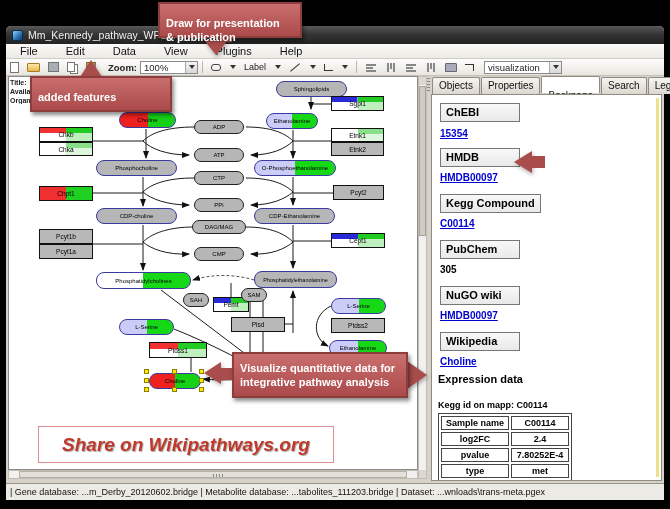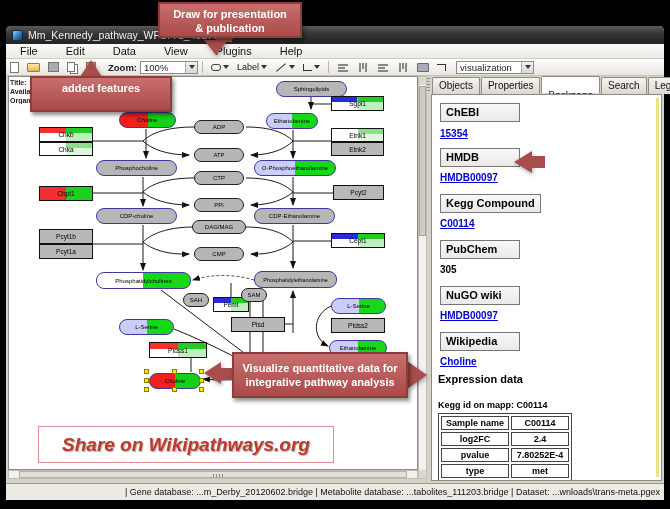--- a/index.html
+++ b/index.html
@@ -37,21 +37,21 @@
   .i-elbow { width:9px; height:7px; border-left:1px solid #333; border-bottom:1px solid #333; }
   .i-bars { width:12px; height:11px; background:
       linear-gradient(#888,#888) 1px 2px/10px 2px no-repeat,
       linear-gradient(#888,#888) 1px 5px/7px 2px no-repeat,
       linear-gradient(#888,#888) 1px 8px/10px 2px no-repeat; }
   .i-vbars { width:12px; height:11px; background:
       linear-gradient(#888,#888) 2px 1px/2px 9px no-repeat,
       linear-gradient(#888,#888) 5px 1px/2px 6px no-repeat,
       linear-gradient(#888,#888) 8px 1px/2px 9px no-repeat; }
   .i-print { width:12px; height:9px; background:#aab; border:1px solid #667; border-radius:1px 1px 0 0; }
-  .lbl-btn { font-size:9px; display:flex; align-items:center; gap:2px; }
+  .lbl-btn { font-size:9px; display:flex; align-items:center; gap:9px; }
 
   
   #main { position:absolute; left:0; top:50px; width:658px; height:407px; background:#d6d2ca; }
   #canvas { position:absolute; left:2px; top:0; width:410px; height:394px; background:#fff; border:1px solid #8a8a8a; overflow:hidden; }
   #canvas svg { position:absolute; left:0; top:0; }
   .margin-lbl { position:absolute; left:1px; font-size:7px; font-weight:bold; color:#222; white-space:nowrap; width:30px; overflow:hidden; }
 
   
   .pill, .grect { position:absolute; display:flex; align-items:center; justify-content:center;
     font-size:6px; color:#000; white-space:nowrap; overflow:hidden; z-index:3; }
@@ -100,25 +100,25 @@
     background:linear-gradient(#f8f8f8,#e9e9e9); border:1px solid #777; font-size:11px; font-weight:bold; color:#000; }
   .bp-link { position:absolute; left:8px; font-size:10px; font-weight:bold; color:#0000d0; text-decoration:underline; }
   .bp-val { position:absolute; left:8px; font-size:10px; font-weight:bold; color:#000; }
   .bp-title { position:absolute; left:6px; font-size:11px; font-weight:bold; color:#000; }
   .bp-mapp { position:absolute; left:6px; font-size:9px; font-weight:bold; color:#000; }
   #expr-table { position:absolute; left:6px; top:318px; border:1px solid #444; border-collapse:separate; border-spacing:2px; background:#fff; }
   #expr-table td { border:1px solid #444; font-size:9px; font-weight:bold; text-align:center; padding:1px 4px; min-width:58px; height:13px; }
 
   
   #statusbar { position:absolute; left:0; top:457px; width:658px; height:14px; background:#eceae4;
-    border-top:1px solid #9a968c; font-size:9px; color:#111; display:flex; align-items:center; padding:8px 4px; white-space:nowrap; overflow:hidden;justify-content:flex-end; }
+    border-top:1px solid #9a968c; font-size:9px; color:#111; display:flex; align-items:center; padding:8px 4px; white-space:nowrap; overflow:hidden; }
 
   
   .callout { position:absolute; background:linear-gradient(180deg,#c96e6e,#ab4a4a); border:2px solid #8e3d3d;
-    color:#fff; font-weight:bold; text-align:center; font-size:11px; line-height:1.3; padding:3px 6px;
+    color:#fff; font-weight:bold; font-size:11px; line-height:1.3; padding:12px 6px;
     box-shadow:2px 3px 4px rgba(0,0,0,.45); z-index:50; }
   .c-arrow { position:absolute; width:0; height:0; z-index:49; filter:drop-shadow(1px 2px 2px rgba(0,0,0,.35)); }
   .c-stem { position:absolute; background:#a84c4c; z-index:49; }
 </style>
 </head>
 <body>
 
 <div id="frame">
   <div id="win">
 

